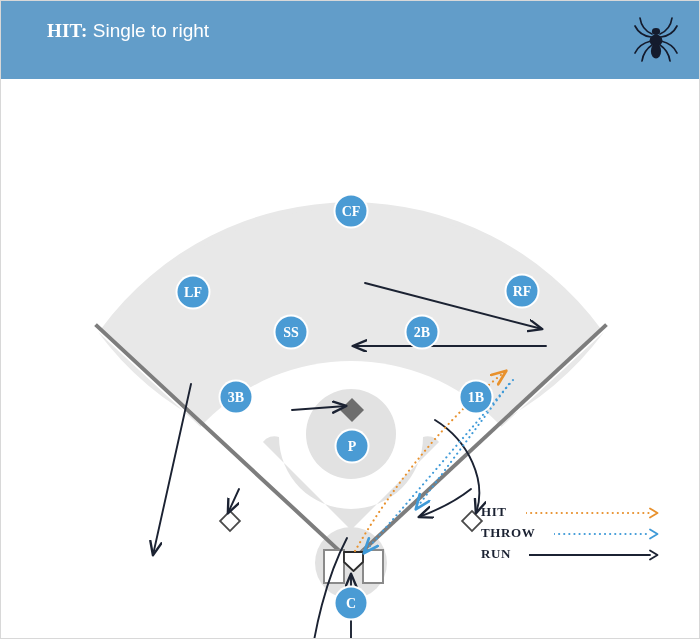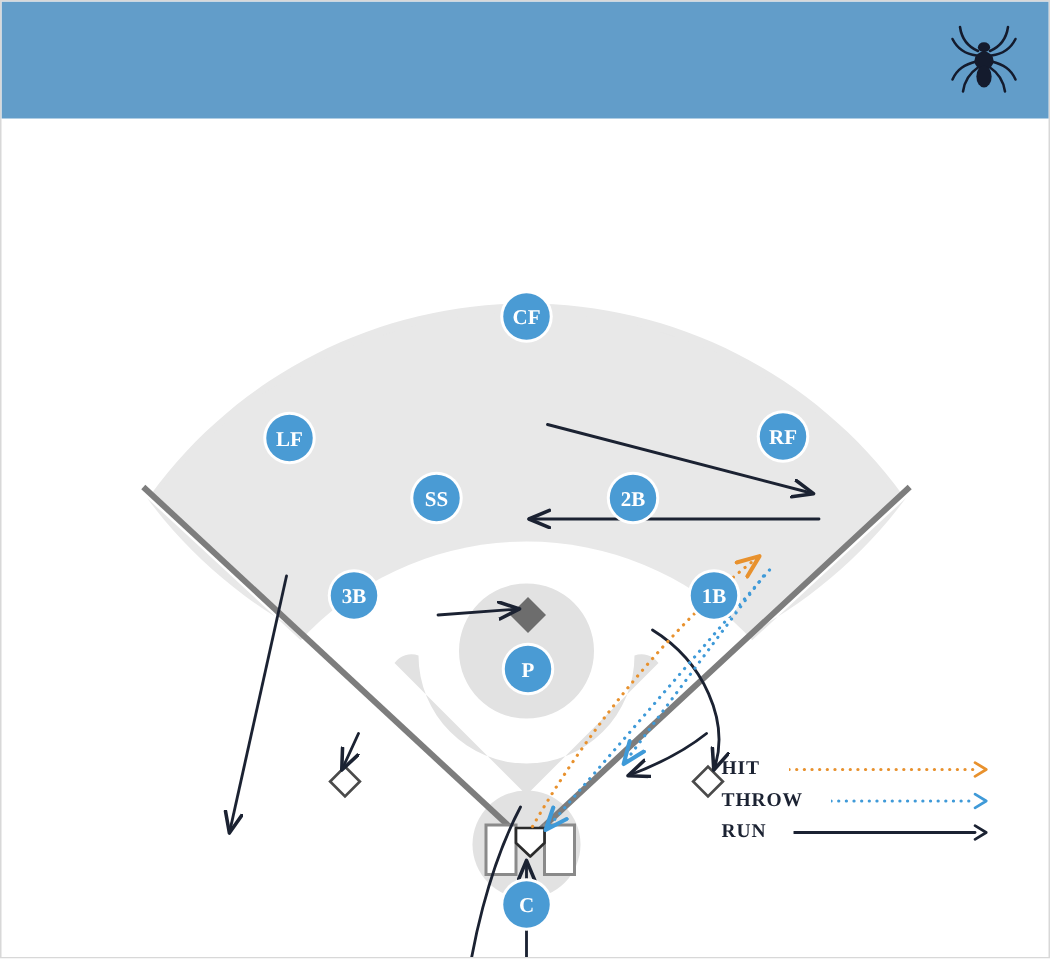--- a/index.html
+++ b/index.html
@@ -18,20 +18,24 @@
   .lg-label{position:absolute;left:0;top:0;font-family:"Liberation Serif",serif;
             font-weight:bold;font-size:13px;color:#1b2232;letter-spacing:.6px;}
 </style>
 </head>
 <body>
 
 <div id="page">
 
   <div id="header">
     <div id="header-text">
+      <div class="hdr-line">
+        <span class="hdr-key">HIT:</span>
+        <span class="hdr-val">Single to right</span>
+      </div>
     </div>
 
     <svg id="logo" viewBox="0 0 46 52">
       <g fill="none" stroke="#141b2d" stroke-width="1.7" stroke-linecap="round">
         <path d="M19 19 C12 16 8 10 7 3"></path>
         <path d="M18 22 C10 21 5 17 2 11"></path>
         <path d="M18 26 C10 28 5 31 2 38"></path>
         <path d="M19 30 C13 34 10 39 9 46"></path>
         <path d="M27 19 C34 16 38 10 39 3"></path>
         <path d="M28 22 C36 21 41 17 44 11"></path>

